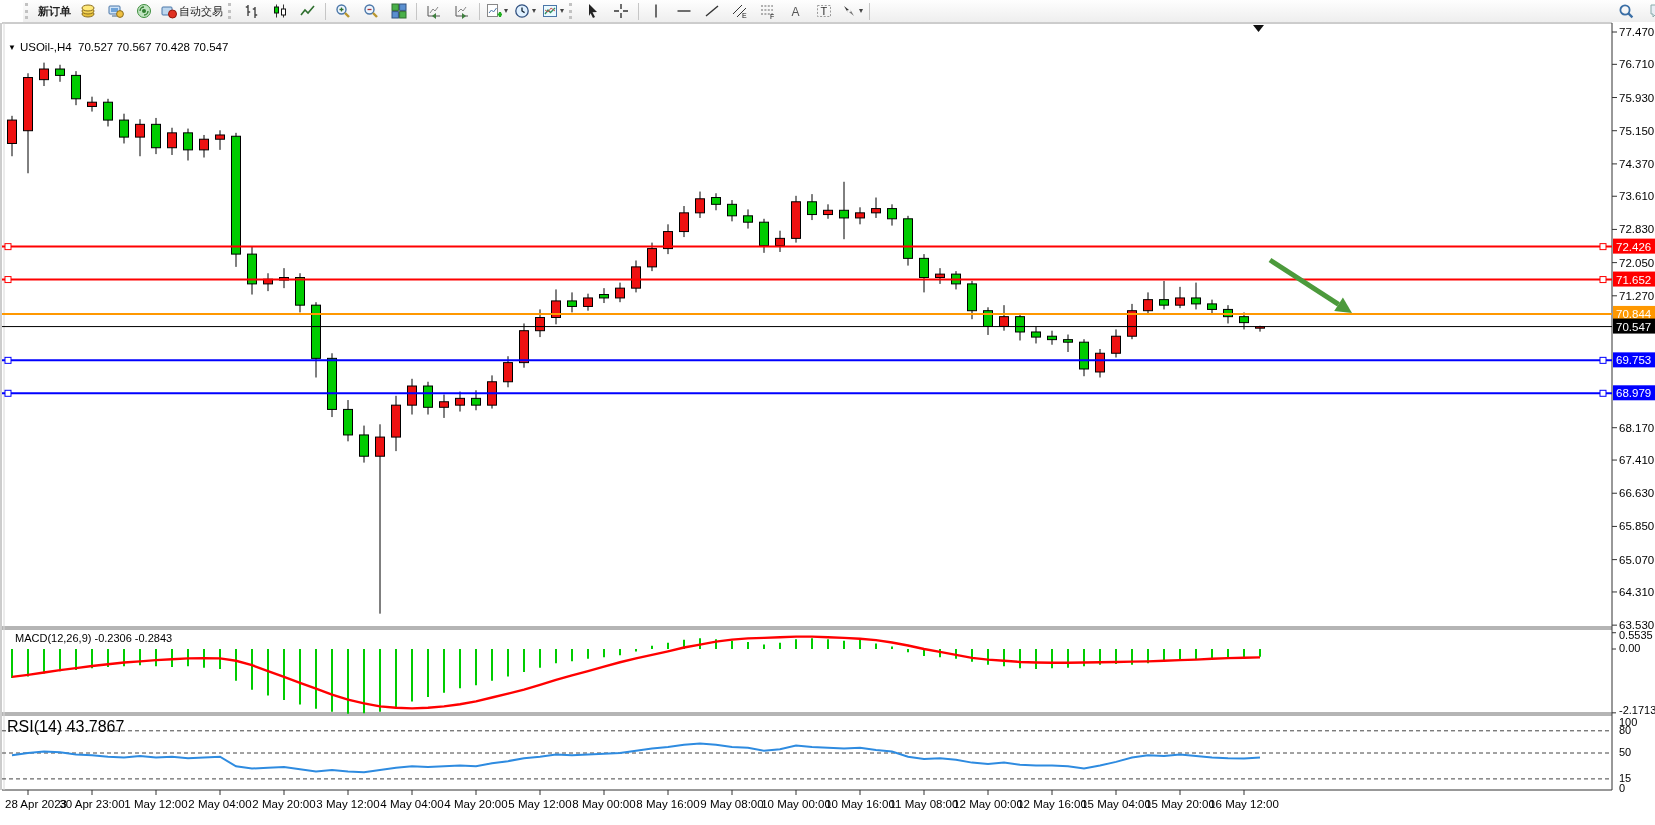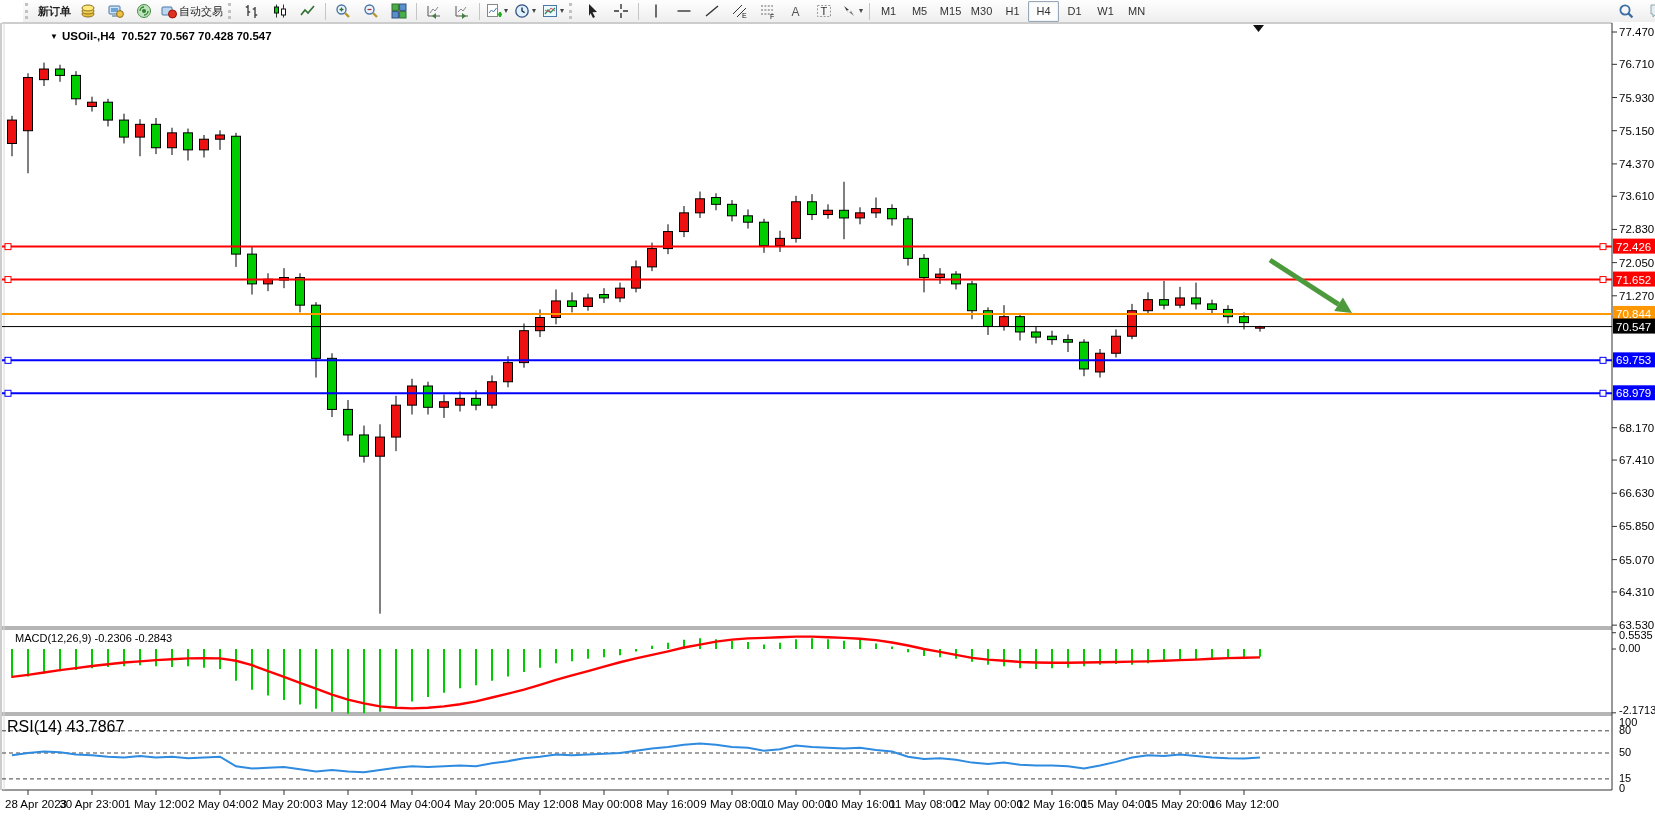--- a/index.html
+++ b/index.html
@@ -17,21 +17,21 @@
   .tfbtn{height:19px;min-width:25px;display:flex;align-items:center;justify-content:center;
     font-size:11px;color:#333;border:1px solid transparent;border-radius:1px;padding:0 2px;}
   .tfbtn.active{border-color:#98a8b8;background:#fdfdfd;box-shadow:inset 0 0 2px #cdd;}
   #tb-right{margin-left:auto;display:flex;align-items:center;padding-right:6px;}
   .badge{position:absolute;top:-4px;right:-6px;background:#e03020;color:#fff;border-radius:7px;
     font-size:9px;min-width:12px;height:12px;line-height:12px;text-align:center;font-weight:bold;}
   
   #chart-wrap{position:absolute;left:0;top:22px;width:1655px;height:803px;background:#fff;}
   #chart-svg{position:absolute;left:0;top:0;}
   .ovl{position:absolute;color:#000;white-space:nowrap;}
-  #chart-title{left:8px;top:8px;font-size:11.5px;font-weight:bold;margin-left:42px;}
+  #chart-title{left:8px;top:19px;font-size:11.5px;font-weight:normal;}
   #chart-title .tri{font-size:8px;vertical-align:1px;margin-right:4px;}
   #macd-label{left:7px;top:610px;font-size:11px;padding-left:8px;}
   #rsi-label{left:7px;top:696px;font-size:16px;}
 </style>
 </head>
 <body>
 
 <div id="app">
 
   <div id="toolbar">
@@ -206,31 +206,20 @@
     </div>
     <div class="tbtn">
       <svg width="16" height="16">
           <path d="M3 3l5 4-2.2.6L7 10z" fill="#333"></path>
           <path d="M13 13l-5-4 2.2-.6L9 6z" fill="#777"></path>
         </svg>
       <span class="caret">▾</span>
     </div>
 
     <div class="sep"></div>
-    <div id="tf-group" style="display:flex;align-items:center;">
-        <div class="tfbtn">M1</div>
-        <div class="tfbtn">M5</div>
-        <div class="tfbtn">M15</div>
-        <div class="tfbtn">M30</div>
-        <div class="tfbtn">H1</div>
-        <div class="tfbtn active">H4</div>
-        <div class="tfbtn">D1</div>
-        <div class="tfbtn">W1</div>
-        <div class="tfbtn">MN</div>
-      </div>
 
     <div id="tb-right">
       <div class="tbtn">
         <svg width="17" height="17">
             <circle cx="7" cy="7" r="4.6" fill="none" stroke="#3a6ea5" stroke-width="1.8"></circle>
             <path d="M10.4 10.4l4 4" stroke="#3a6ea5" stroke-width="2.2"></path>
           </svg>
       </div>
       <div class="tbtn" style="position:relative;margin-left:4px;">
         <svg width="18" height="16">

